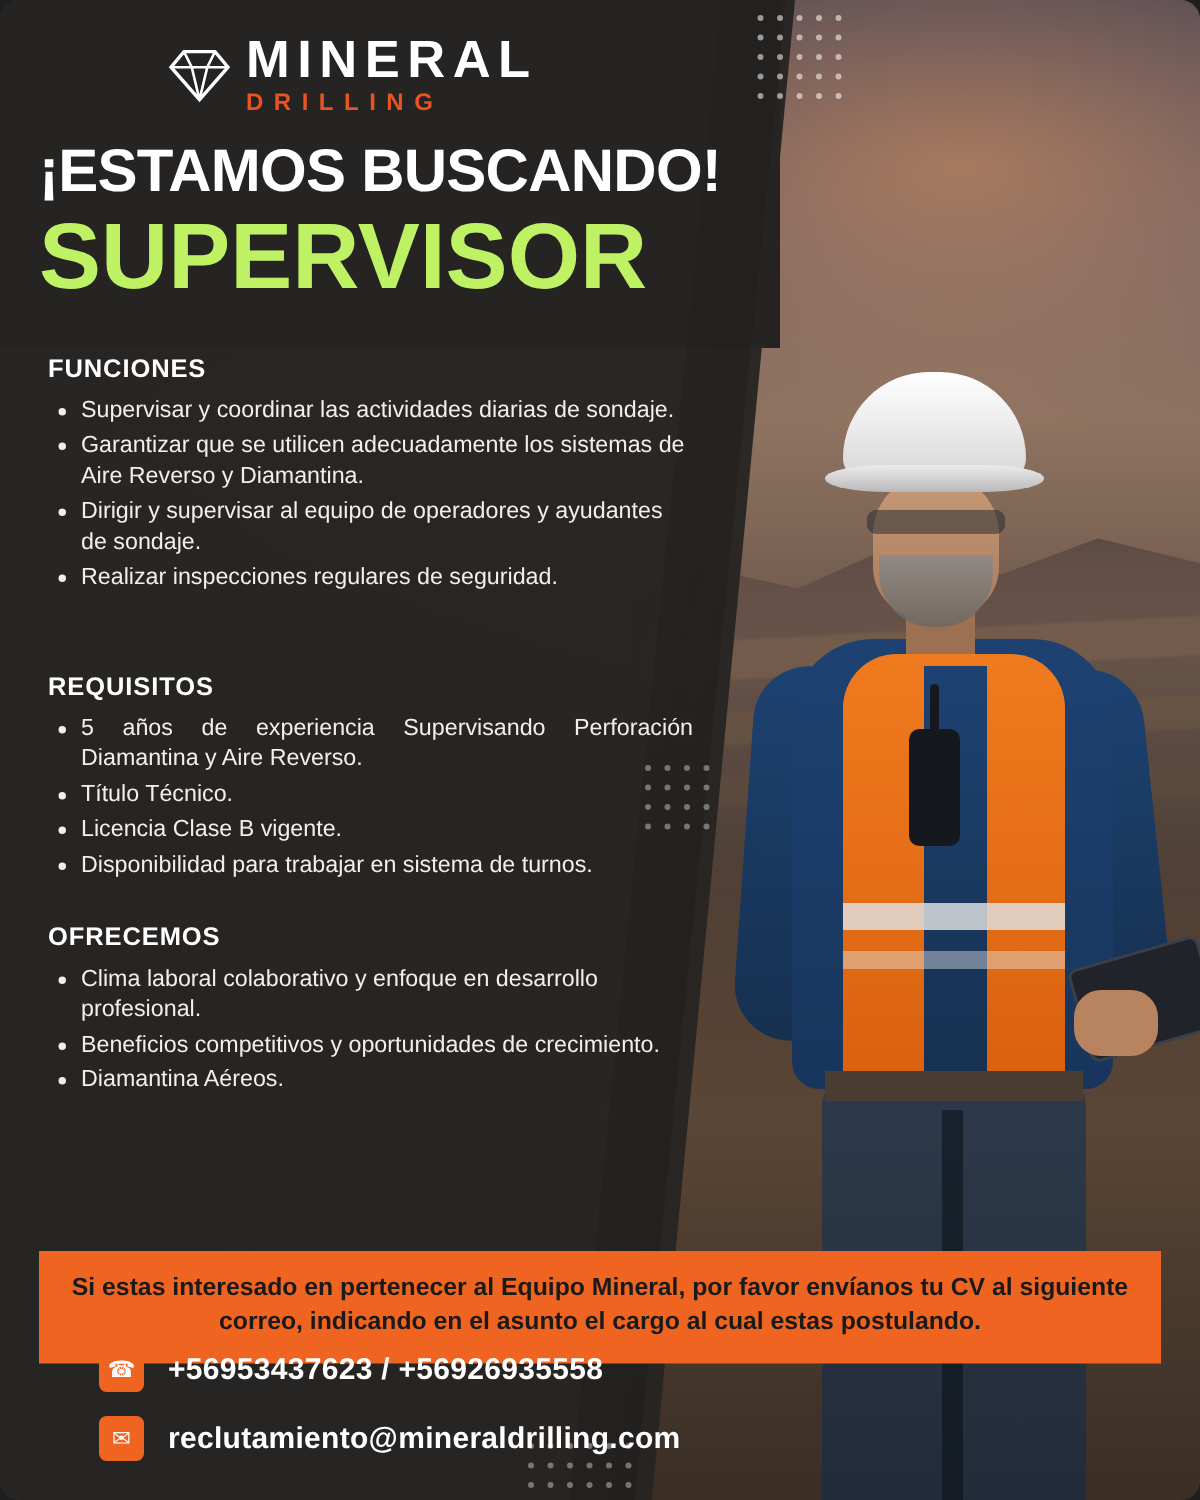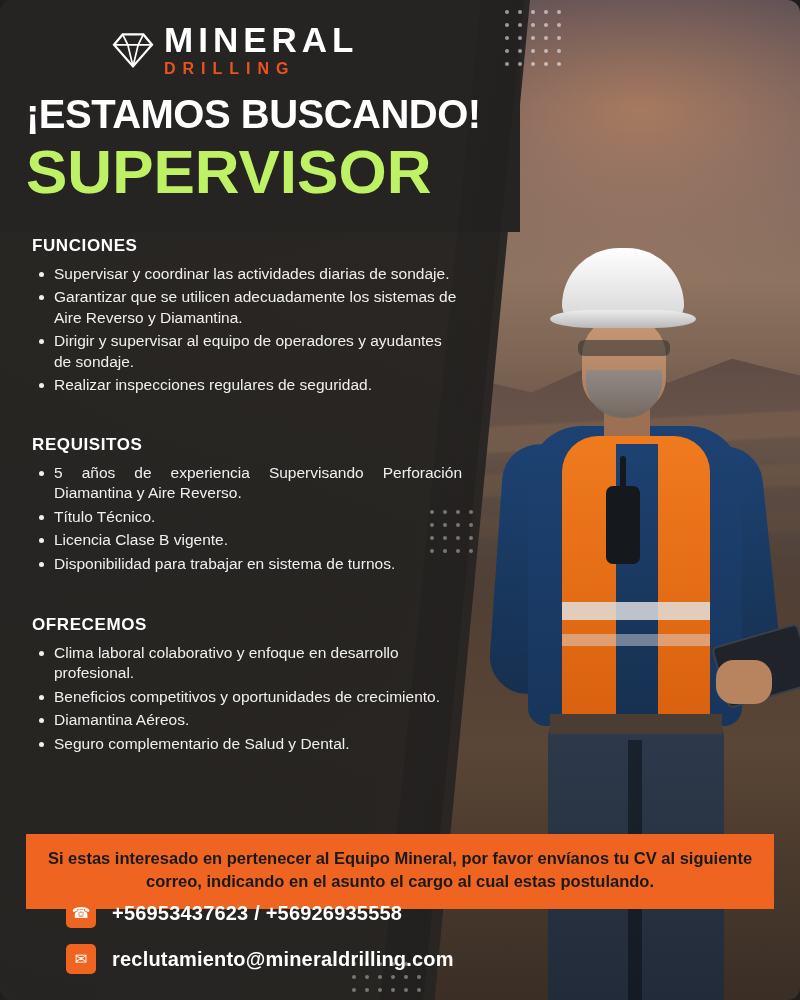--- a/index.html
+++ b/index.html
@@ -219,21 +219,21 @@
   }
   ul.items li::before {
     content: "";
     position: absolute; left: 7px; top: 8px;
     width: 5px; height: 5px; border-radius: 50%;
     background: #f1efee;
   }
   li.justify { text-align: justify; }
 
   .sec-funciones { top: 236px; }
-  .sec-requisitos { top: 435px; }
+  .sec-requisitos { top: 448px; }
   .sec-ofrecemos { top: 615px; }
 
   
   .cta {
     position: absolute; left: 26px; top: 810px; width: 748px;
     background: #ef6421;
     padding: 13px 18px 15px 18px;
     box-sizing: border-box;
     text-align: center;
     font-weight: 700;
@@ -400,21 +400,20 @@
       <li class="justify">Disponibilidad para trabajar en sistema de turnos.</li>
     </ul>
   </div>
 
   <div class="section sec-ofrecemos">
     <div class="sec-title">OFRECEMOS</div>
     <ul class="items">
       <li>Clima laboral colaborativo y enfoque en desarrollo profesional.</li>
       <li>Beneficios competitivos y oportunidades de crecimiento.</li>
       <li>Diamantina Aéreos.</li>
-      <li>Seguro complementario de Salud y Dental.</li>
     </ul>
   </div>
 
   <div class="cta">Si estas interesado en pertenecer al Equipo Mineral, por favor envíanos tu CV al siguiente correo, indicando en el asunto el cargo al cual estas postulando.</div>
 
   <div class="contact contact-phone">
     <div class="badge">☎</div>
     <div class="contact-text">+56953437623 / +56926935558</div>
   </div>
   <div class="contact contact-mail">

